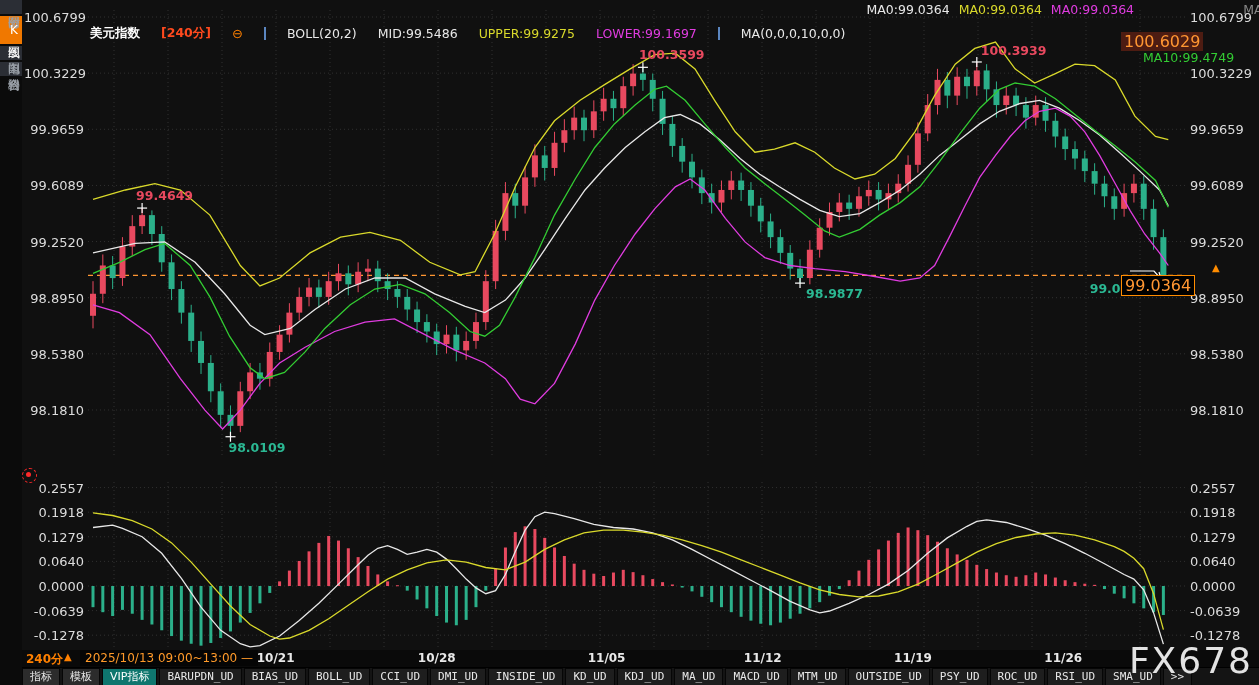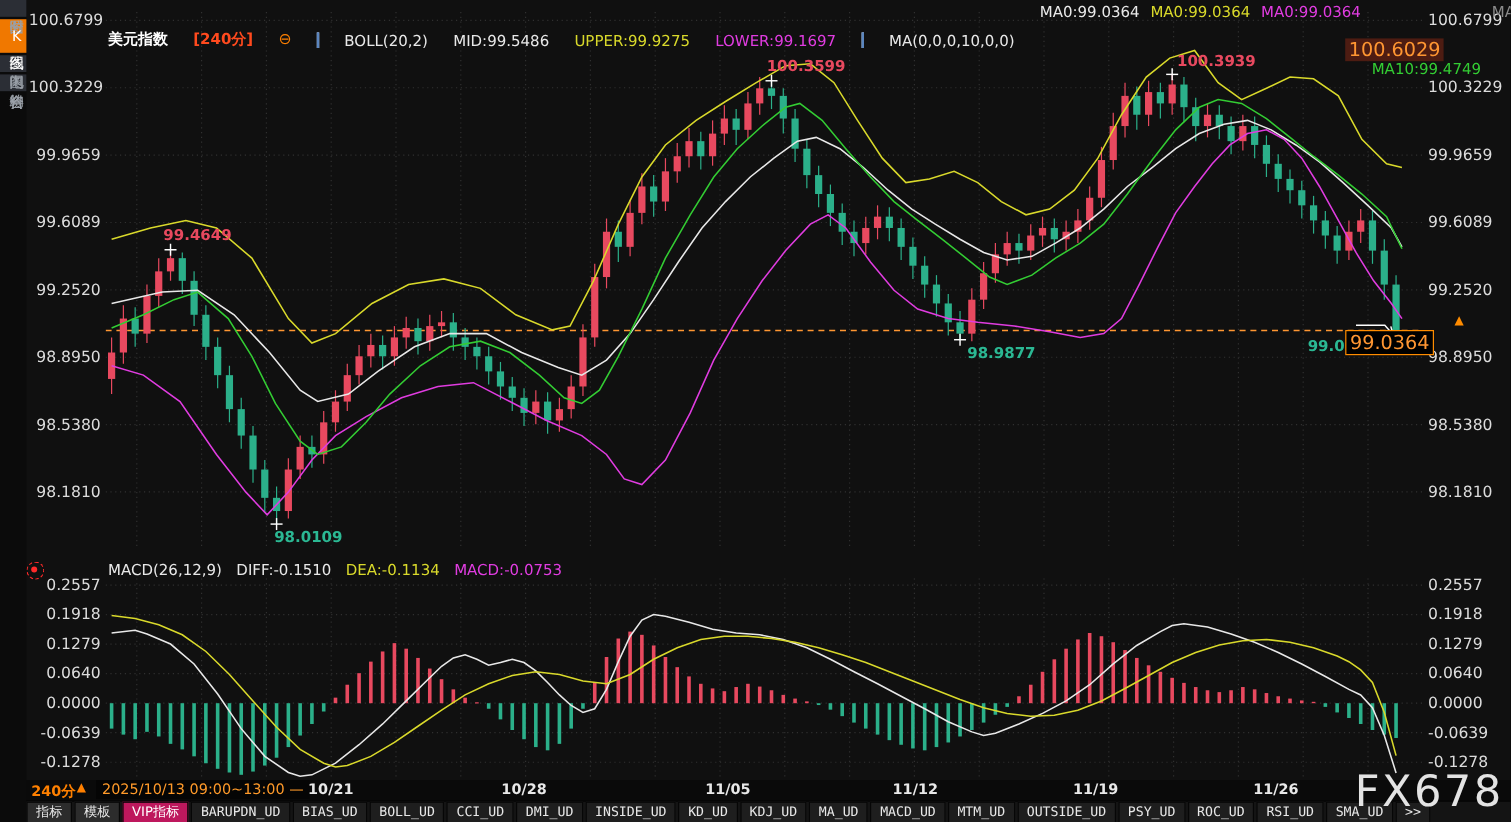--- a/index.html
+++ b/index.html
@@ -39,21 +39,21 @@
   .xrow{position:absolute;left:0;top:650px;width:1259px;height:17px;background:#0a0a0a;z-index:4;
         font-size:12px;}
   .xrow .perlab{position:absolute;left:26px;top:1px;color:#ff8000;font-weight:bold;}
   .xrow .uparr{position:absolute;left:64px;top:1px;color:#ff8000;font-size:10px;}
   .xrow .range{position:absolute;left:80px;top:0px;color:#ff9a2a;background:#050505;padding:0 5px;line-height:16px;}
   .xrow .dlab{position:absolute;top:1px;color:#e8e8e8;font-weight:bold;transform:translateX(-50%);}
   .toolbar{position:absolute;left:0;top:667px;width:1259px;height:18px;background:#141414;border-top:1px solid #000;
         display:flex;gap:2px;z-index:4;font-size:11px;align-items:stretch;}
   .tb-spacer{width:18px;background:#1b1b1b;border:1px solid #060606;}
   .tb{padding:0 7px;line-height:16px;background:#2c2c2c;color:#e8e8e8;border:1px solid #060606;cursor:pointer;white-space:nowrap;}
-  .tb.vip{background:#be185d;color:#ffffff;}
+  .tb.vip{background:#0f766e;color:#ffffff;}
   .tb.ud{background:#1e1e1e;font-family:"DejaVu Sans Mono","Liberation Mono",monospace;}
   .watermark{position:absolute;right:6px;bottom:4px;font-size:36px;color:#e3e3e3;letter-spacing:2px;z-index:9;}
 </style>
 </head>
 <body>
 
 <div class="app">
   <div class="sidebar" id="sidebar">
       <div class="side-tab">分时图</div>
       <div class="side-tab active">K线图</div>
@@ -530,26 +530,20 @@
       <div class="ylab right" style="top: 603.6px;">-0.0639</div>
       <div class="ylab left" style="top: 628.2px;">-0.1278</div>
       <div class="ylab right" style="top: 628.2px;">-0.1278</div>
     </div>
 
   <div class="px-box px-high" style="top:32px;">100.6029</div>
   <span class="up-arrow" style="top:262px;">▲</span>
   <div class="px-box px-last" style="top:275px;">99.0364</div>
 
   <span class="burst"></span>
-  <div class="macd-hdr">
-    <span style="color:#e8e8e8">MACD(26,12,9)</span>
-    <span style="color:#e8e8e8">DIFF:-0.1510</span>
-    <span style="color:#d9d92b">DEA:-0.1134</span>
-    <span style="color:#e03ce0">MACD:-0.0753</span>
-  </div>
 
   <div class="xrow">
     <span class="perlab">240分</span>
     <span class="uparr">▲</span>
     <span class="range">2025/10/13 09:00~13:00 —</span>
     <span id="date-labels"><div class="dlab" style="left: 275.652px;">10/21</div><div class="dlab" style="left: 436.7px;">10/28</div><div class="dlab" style="left: 606.586px;">11/05</div><div class="dlab" style="left: 762.724px;">11/12</div><div class="dlab" style="left: 912.97px;">11/19</div><div class="dlab" style="left: 1063.22px;">11/26</div></span>
   </div>
 
   <div class="toolbar" id="toolbar">
       <div class="tb-spacer"></div>

